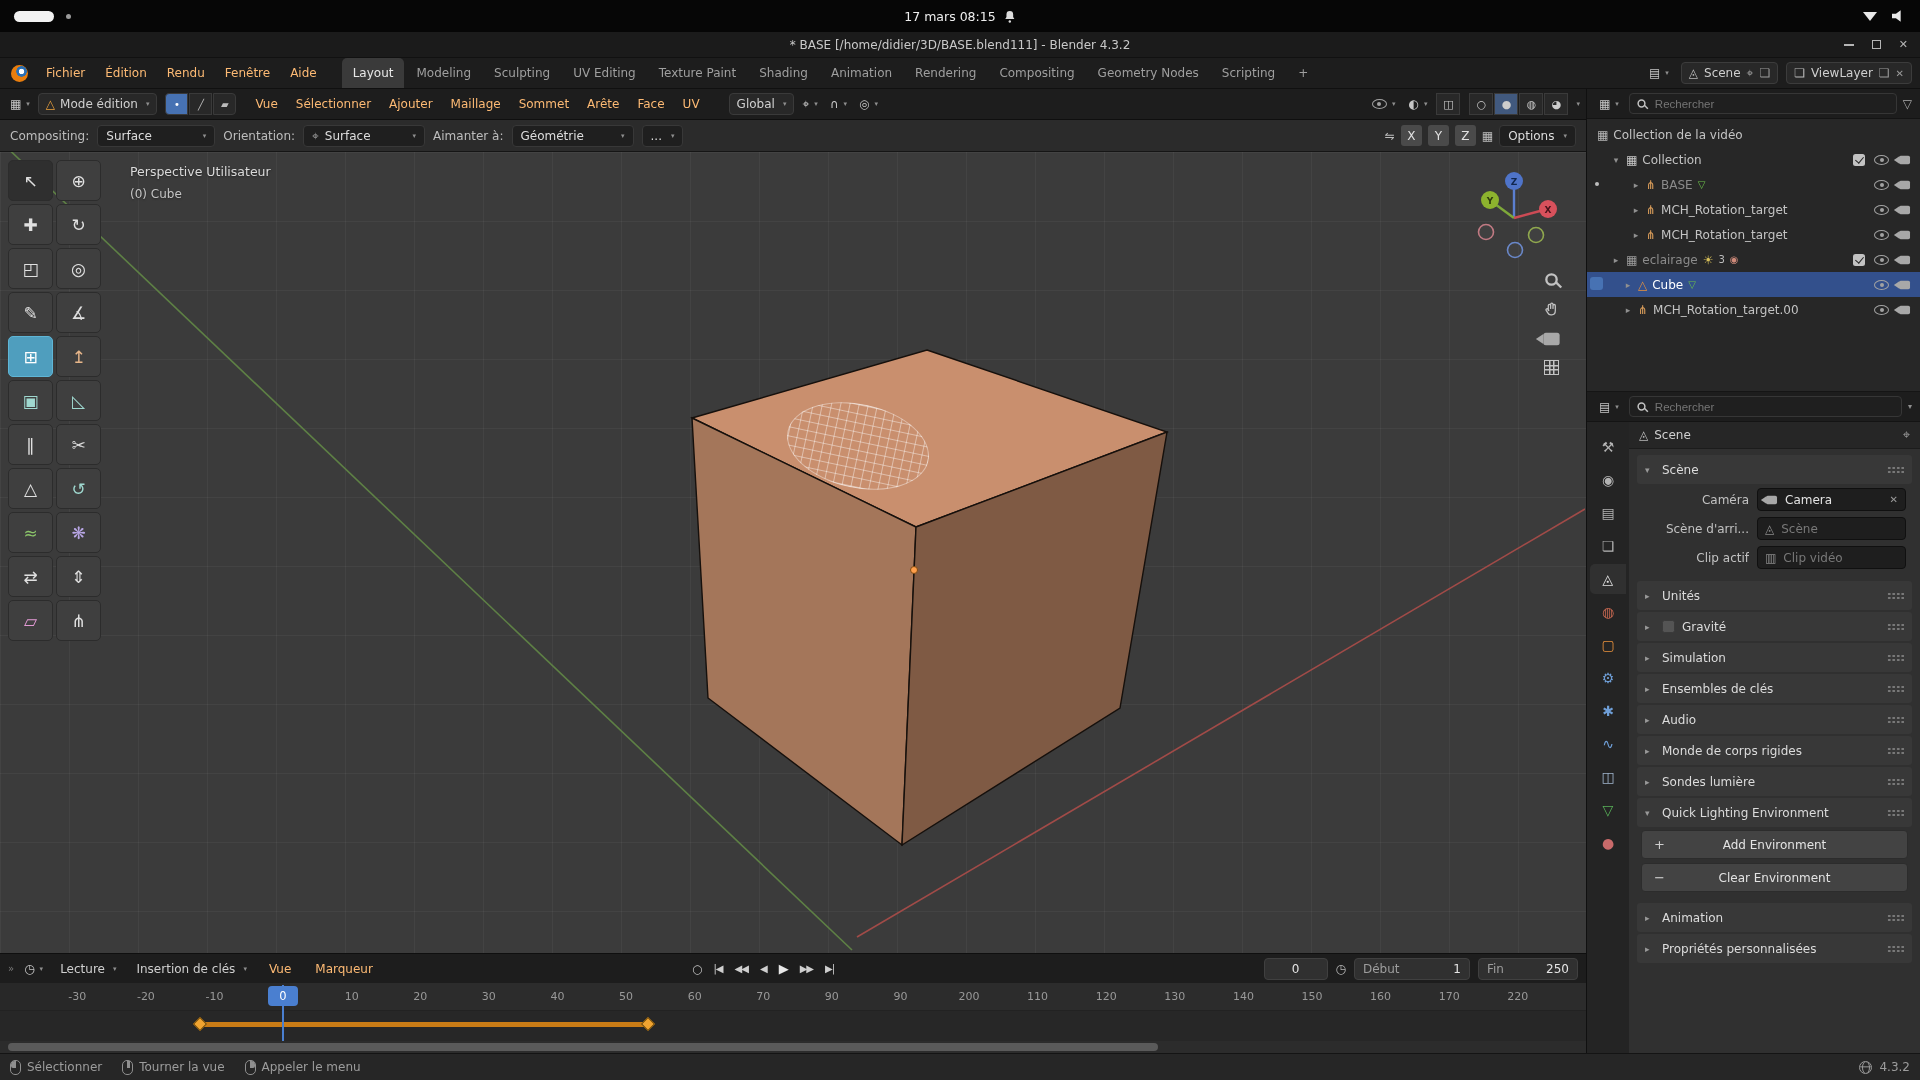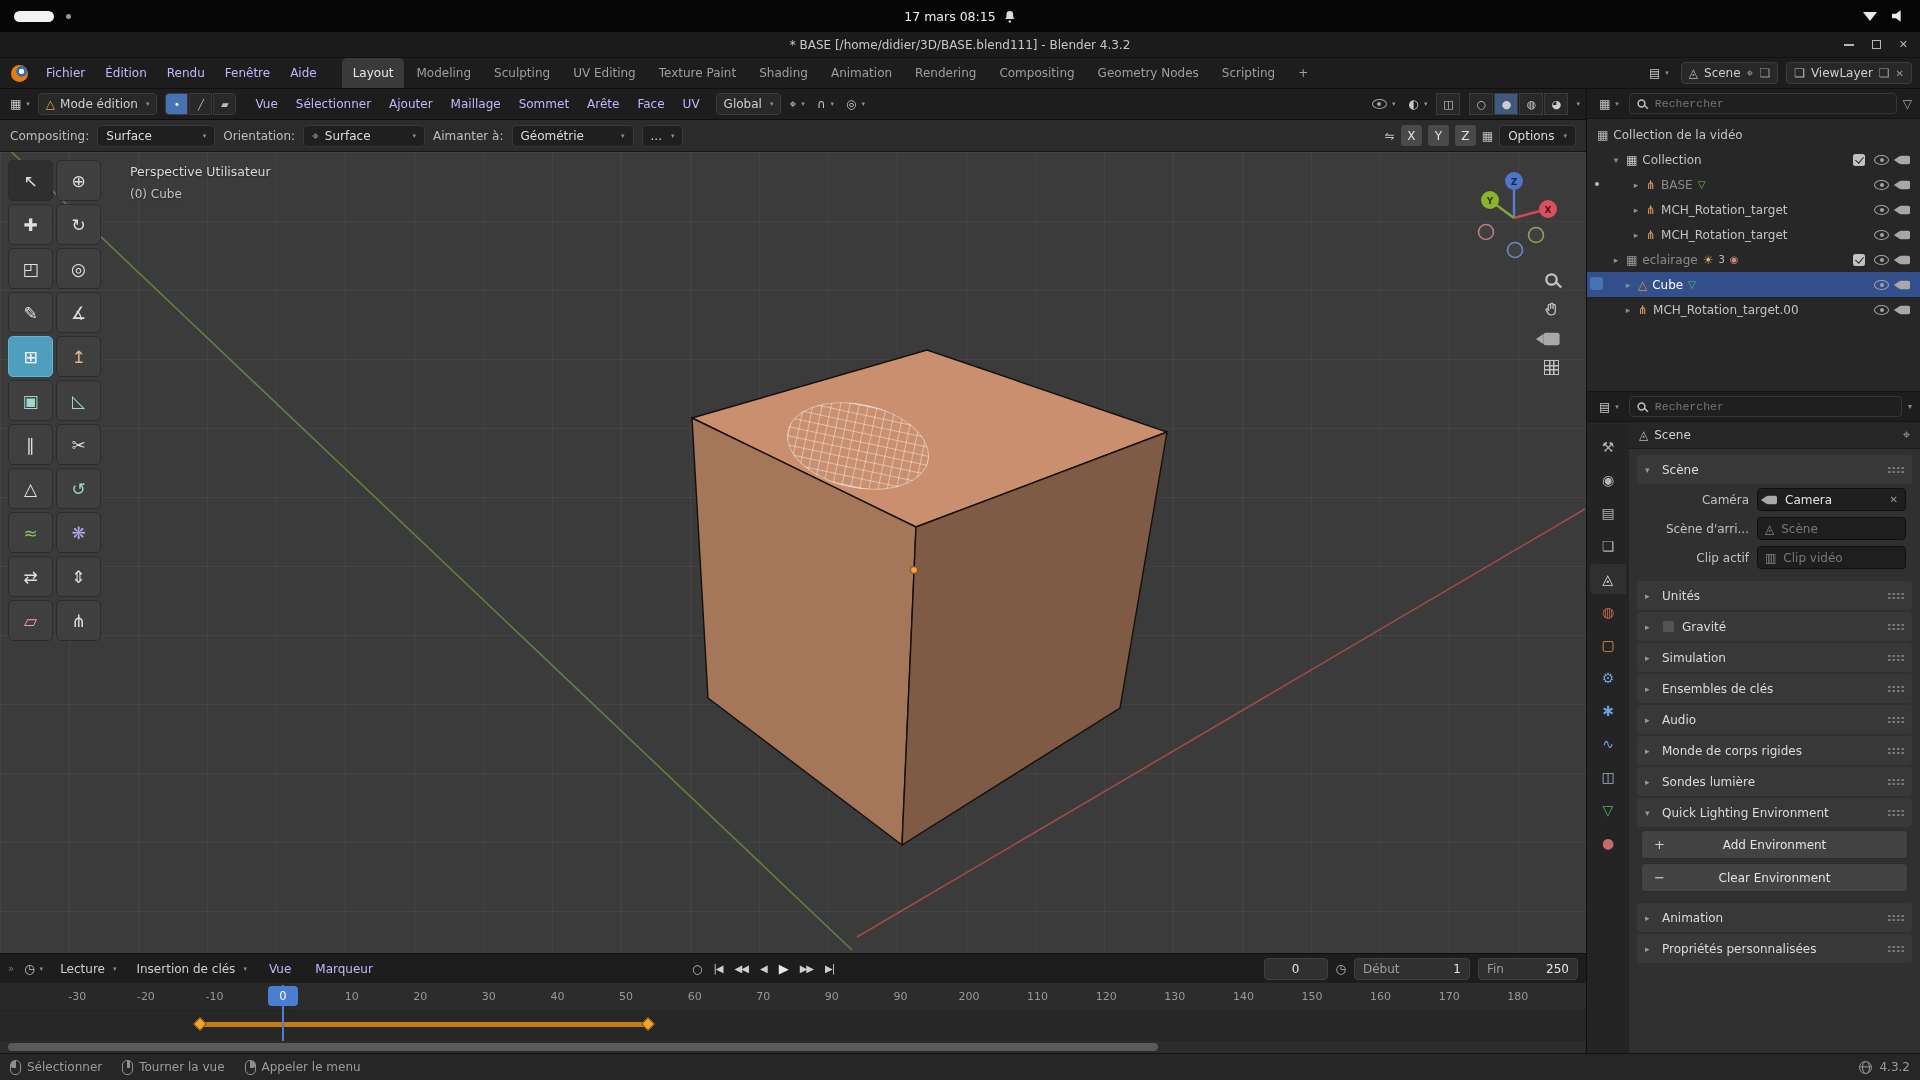--- a/index.html
+++ b/index.html
@@ -1,18 +1,18 @@
 <!DOCTYPE html>
 <html><head>
 <meta charset="utf-8">
 <style>
   *{margin:0;padding:0;box-sizing:border-box}
   html,body{width:1920px;height:1080px;overflow:hidden}
   body{font-family:"DejaVu Sans","Liberation Sans",sans-serif;font-size:12px;color:#cfcfcf;background:#1d1d1d;position:relative}
-  input{font-family:Liberation Mono, monospace}
+  input{font-family:Liberation Sans, sans-serif}
   .caret{font-size:7px;color:#8f8f8f;margin-left:3px}
   .vcaret{font-size:8px;color:#8f8f8f}
   .gap{height:6px}
 
   
   .system-bar{height:32px;background:#060606;display:flex;align-items:center;color:#eee;padding:0 14px;position:relative}
   .sys-pill{width:40px;height:11px;border-radius:6px;background:#f2f2f2}
   .sys-dot{width:5px;height:5px;border-radius:50%;background:#9a9a9a;margin-left:12px}
   .sys-center{position:absolute;left:50%;transform:translateX(-50%);display:flex;align-items:center;gap:9px;font-size:12.5px}
   .sys-right{margin-left:auto;display:flex;align-items:center;gap:15px}
@@ -22,21 +22,21 @@
   
   .title-bar{height:26px;background:#1b1b1b;border-bottom:1px solid #111;display:flex;align-items:center;justify-content:center;position:relative;color:#c9c9c9}
   .win-controls{position:absolute;right:12px;top:0;height:100%;display:flex;align-items:center;gap:18px;color:#b5b5b5}
   .i-min{width:10px;height:2px;background:#b5b5b5}
   .i-max{width:9px;height:9px;border:1.5px solid #b5b5b5}
   .i-close{font-size:11px}
 
   
   .menu-bar{height:31px;background:#1d1d1d;border-bottom:1px solid #101010;display:flex;align-items:center;padding:0 8px;gap:2px}
   .blender-logo{width:17px;height:17px;border-radius:50%;background:radial-gradient(circle at 62% 38%, #fff 0 2.5px, #2a6fb4 3px 5px, #e87d0d 5.5px 100%);margin:0 7px 0 3px}
-  .menu{padding:3px 9px;border-radius:4px;color:#c4b5fd;white-space:nowrap}
+  .menu{padding:3px 9px;border-radius:4px;color:#fdba74;white-space:nowrap}
   .ws-tabs{display:flex;align-items:stretch;margin-left:14px;gap:1px;height:100%}
   .ws-tab{padding:0 11px;color:#9f9f9f;border-radius:5px 5px 0 0;display:flex;align-items:center;white-space:nowrap}
   .ws-tab.active{background:#3a3a3a;color:#e8e8e8}
   .tb-right{margin-left:auto;display:flex;align-items:center;gap:8px}
   .tb-field{height:22px;background:#282828;border:1px solid #3c3c3c;border-radius:4px;display:flex;align-items:center;gap:6px;padding:0 7px;white-space:nowrap}
   .icon-btn{color:#c6c6c6;display:flex;align-items:center;gap:2px;padding:0 4px}
 
   
   .vp-header{height:31px;background:#1d1d1d;border-bottom:1px solid #0f0f0f;display:flex;align-items:center;padding:0 6px;gap:4px}
   .hdr-btn{height:22px;display:flex;align-items:center;gap:5px;background:#282828;border:1px solid #3a3a3a;border-radius:4px;padding:0 7px;white-space:nowrap}
@@ -265,21 +265,21 @@
       <div class="vp-menus">
         <div class="menu">Vue</div>
           <div class="menu">Sélectionner</div>
           <div class="menu">Ajouter</div>
           <div class="menu">Maillage</div>
           <div class="menu">Sommet</div>
           <div class="menu">Arête</div>
           <div class="menu">Face</div>
           <div class="menu">UV</div>
       </div>
-      <div class="hdr-btn" style="margin-left:3px">
+      <div class="hdr-btn" style="margin-left:16px">
         <span>Global</span>
         <span class="caret">▾</span>
       </div>
       <div class="icon-btn">
         <span>⌖</span>
         <span class="caret">▾</span>
       </div>
       <div class="icon-btn">
         <span>∩</span>
         <span class="caret">▾</span>
@@ -521,21 +521,21 @@
             <span>90</span>
             <span>90</span>
             <span>200</span>
             <span>110</span>
             <span>120</span>
             <span>130</span>
             <span>140</span>
             <span>150</span>
             <span>160</span>
             <span>170</span>
-            <span>180</span>
+            <span>220</span>
         </div>
         <div class="tl-track">
           <div class="kf-bar"></div>
           <div class="kf" style="left:195px"></div>
           <div class="kf" style="left:643px"></div>
         </div>
         <div class="tl-scroll">
           <div class="tl-thumb"></div>
         </div>
         <div class="playhead-line"></div>

